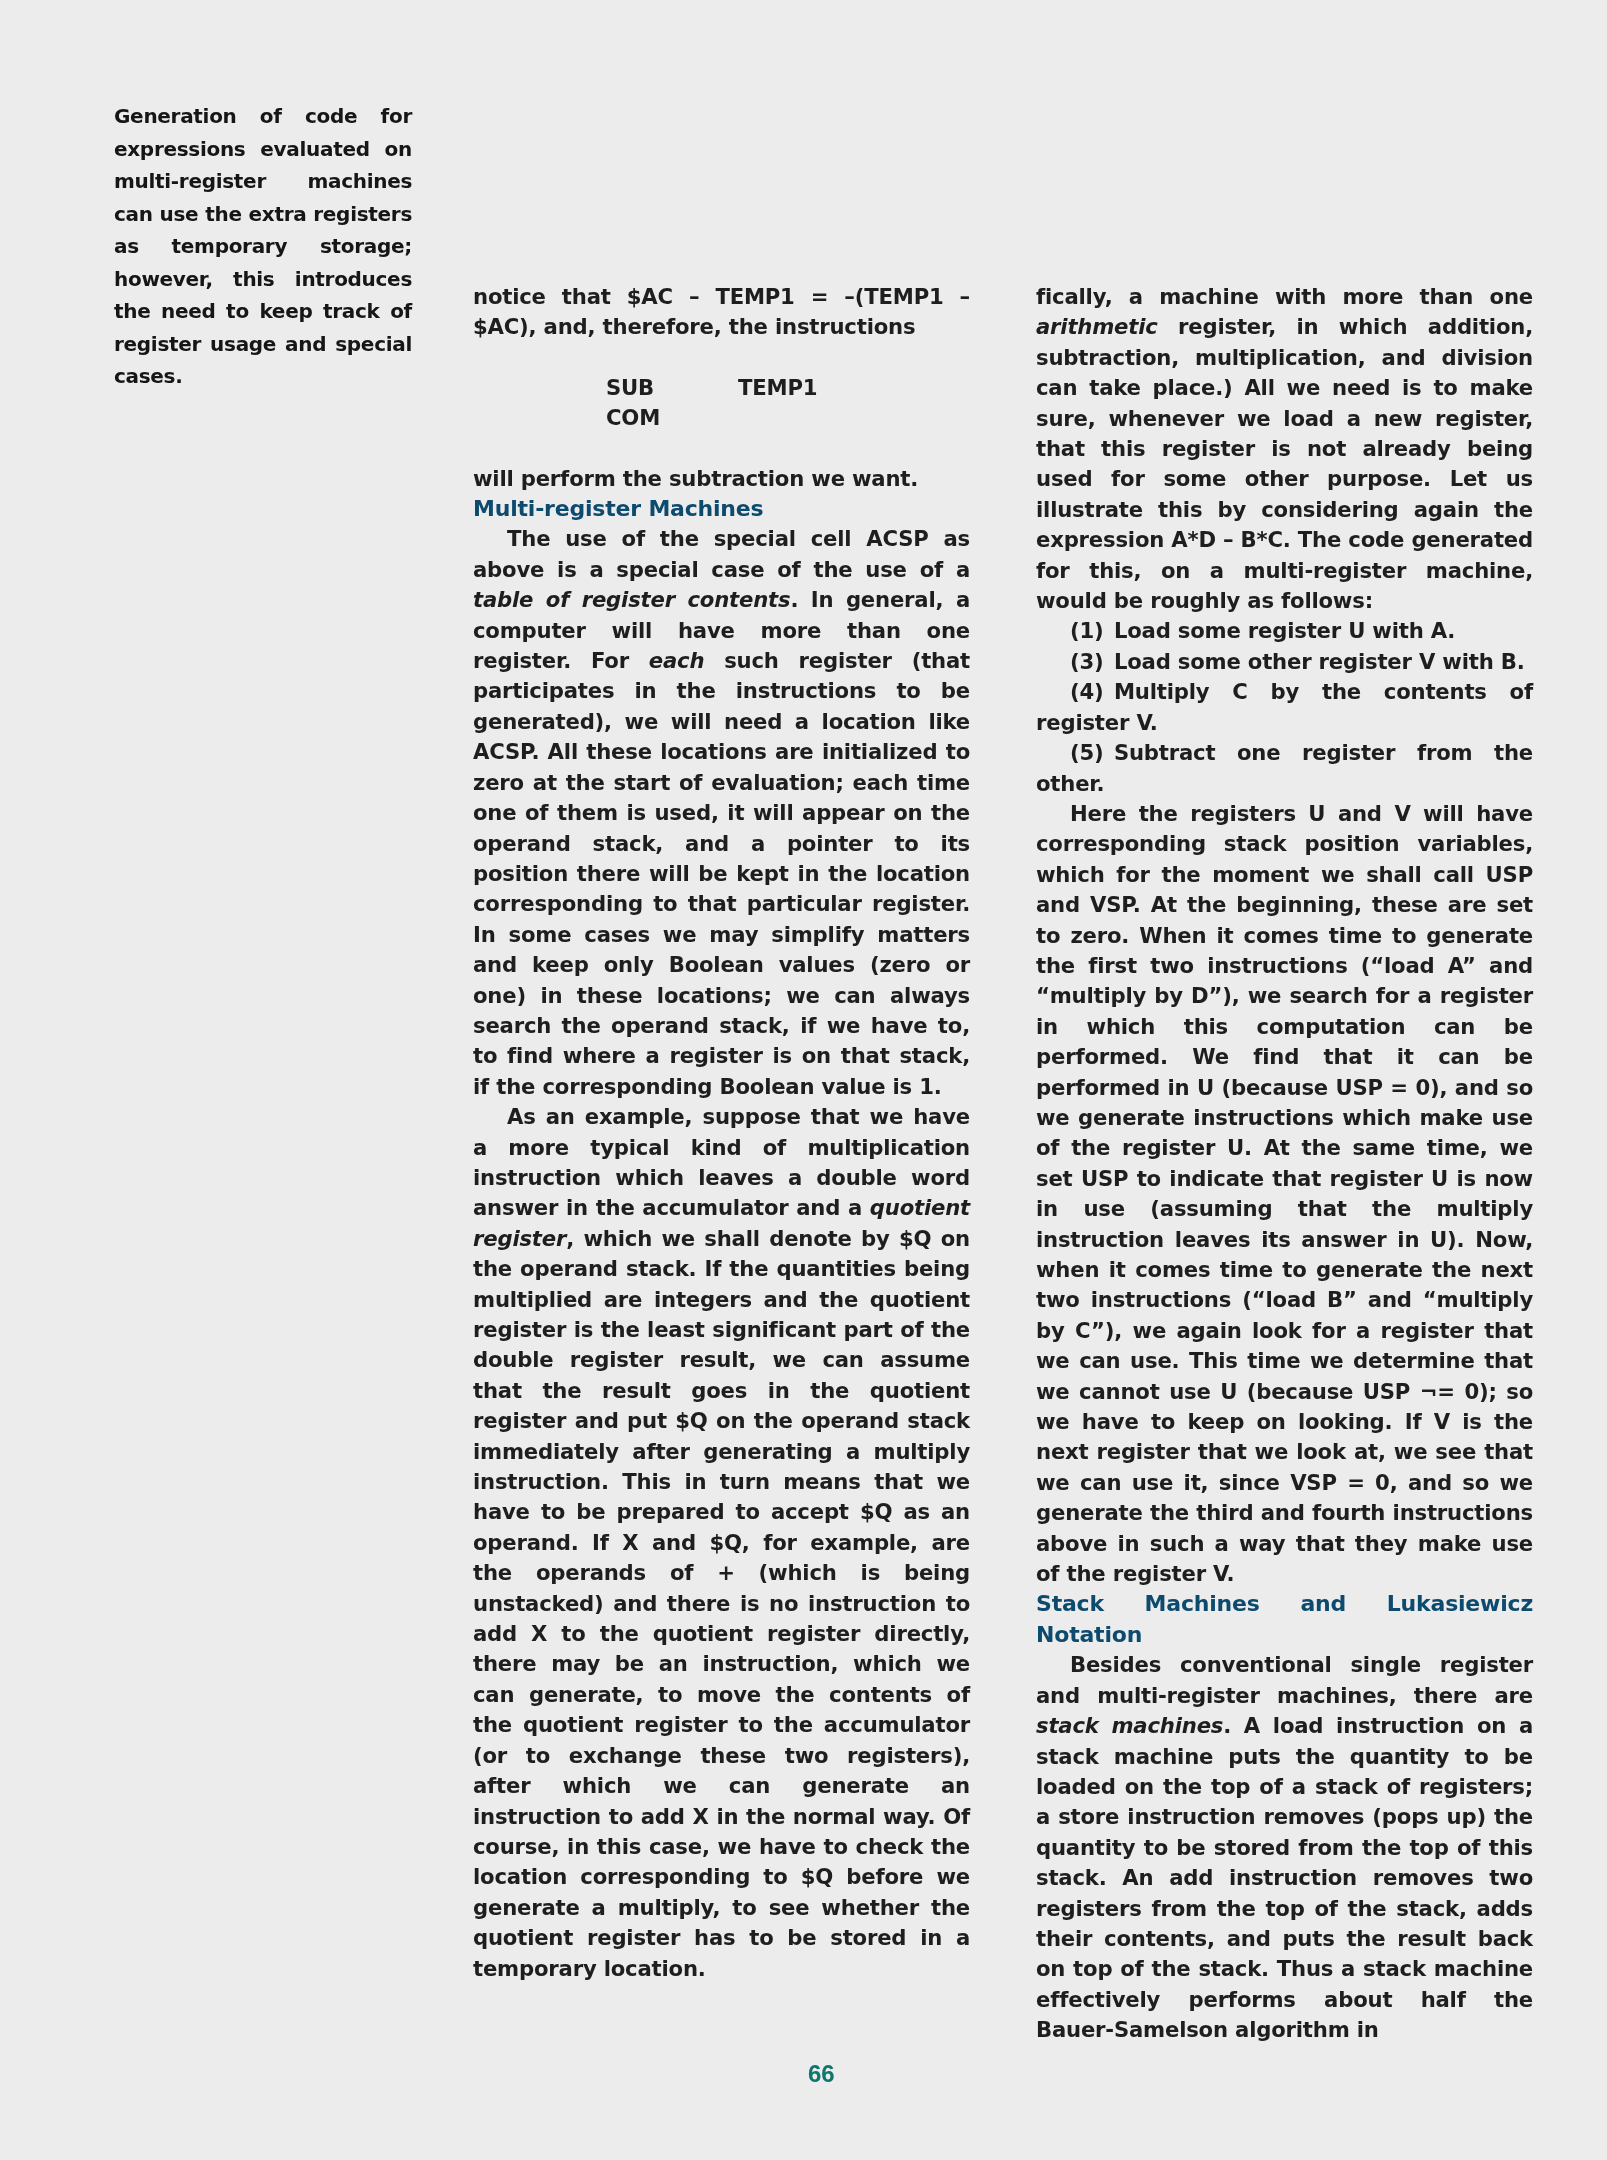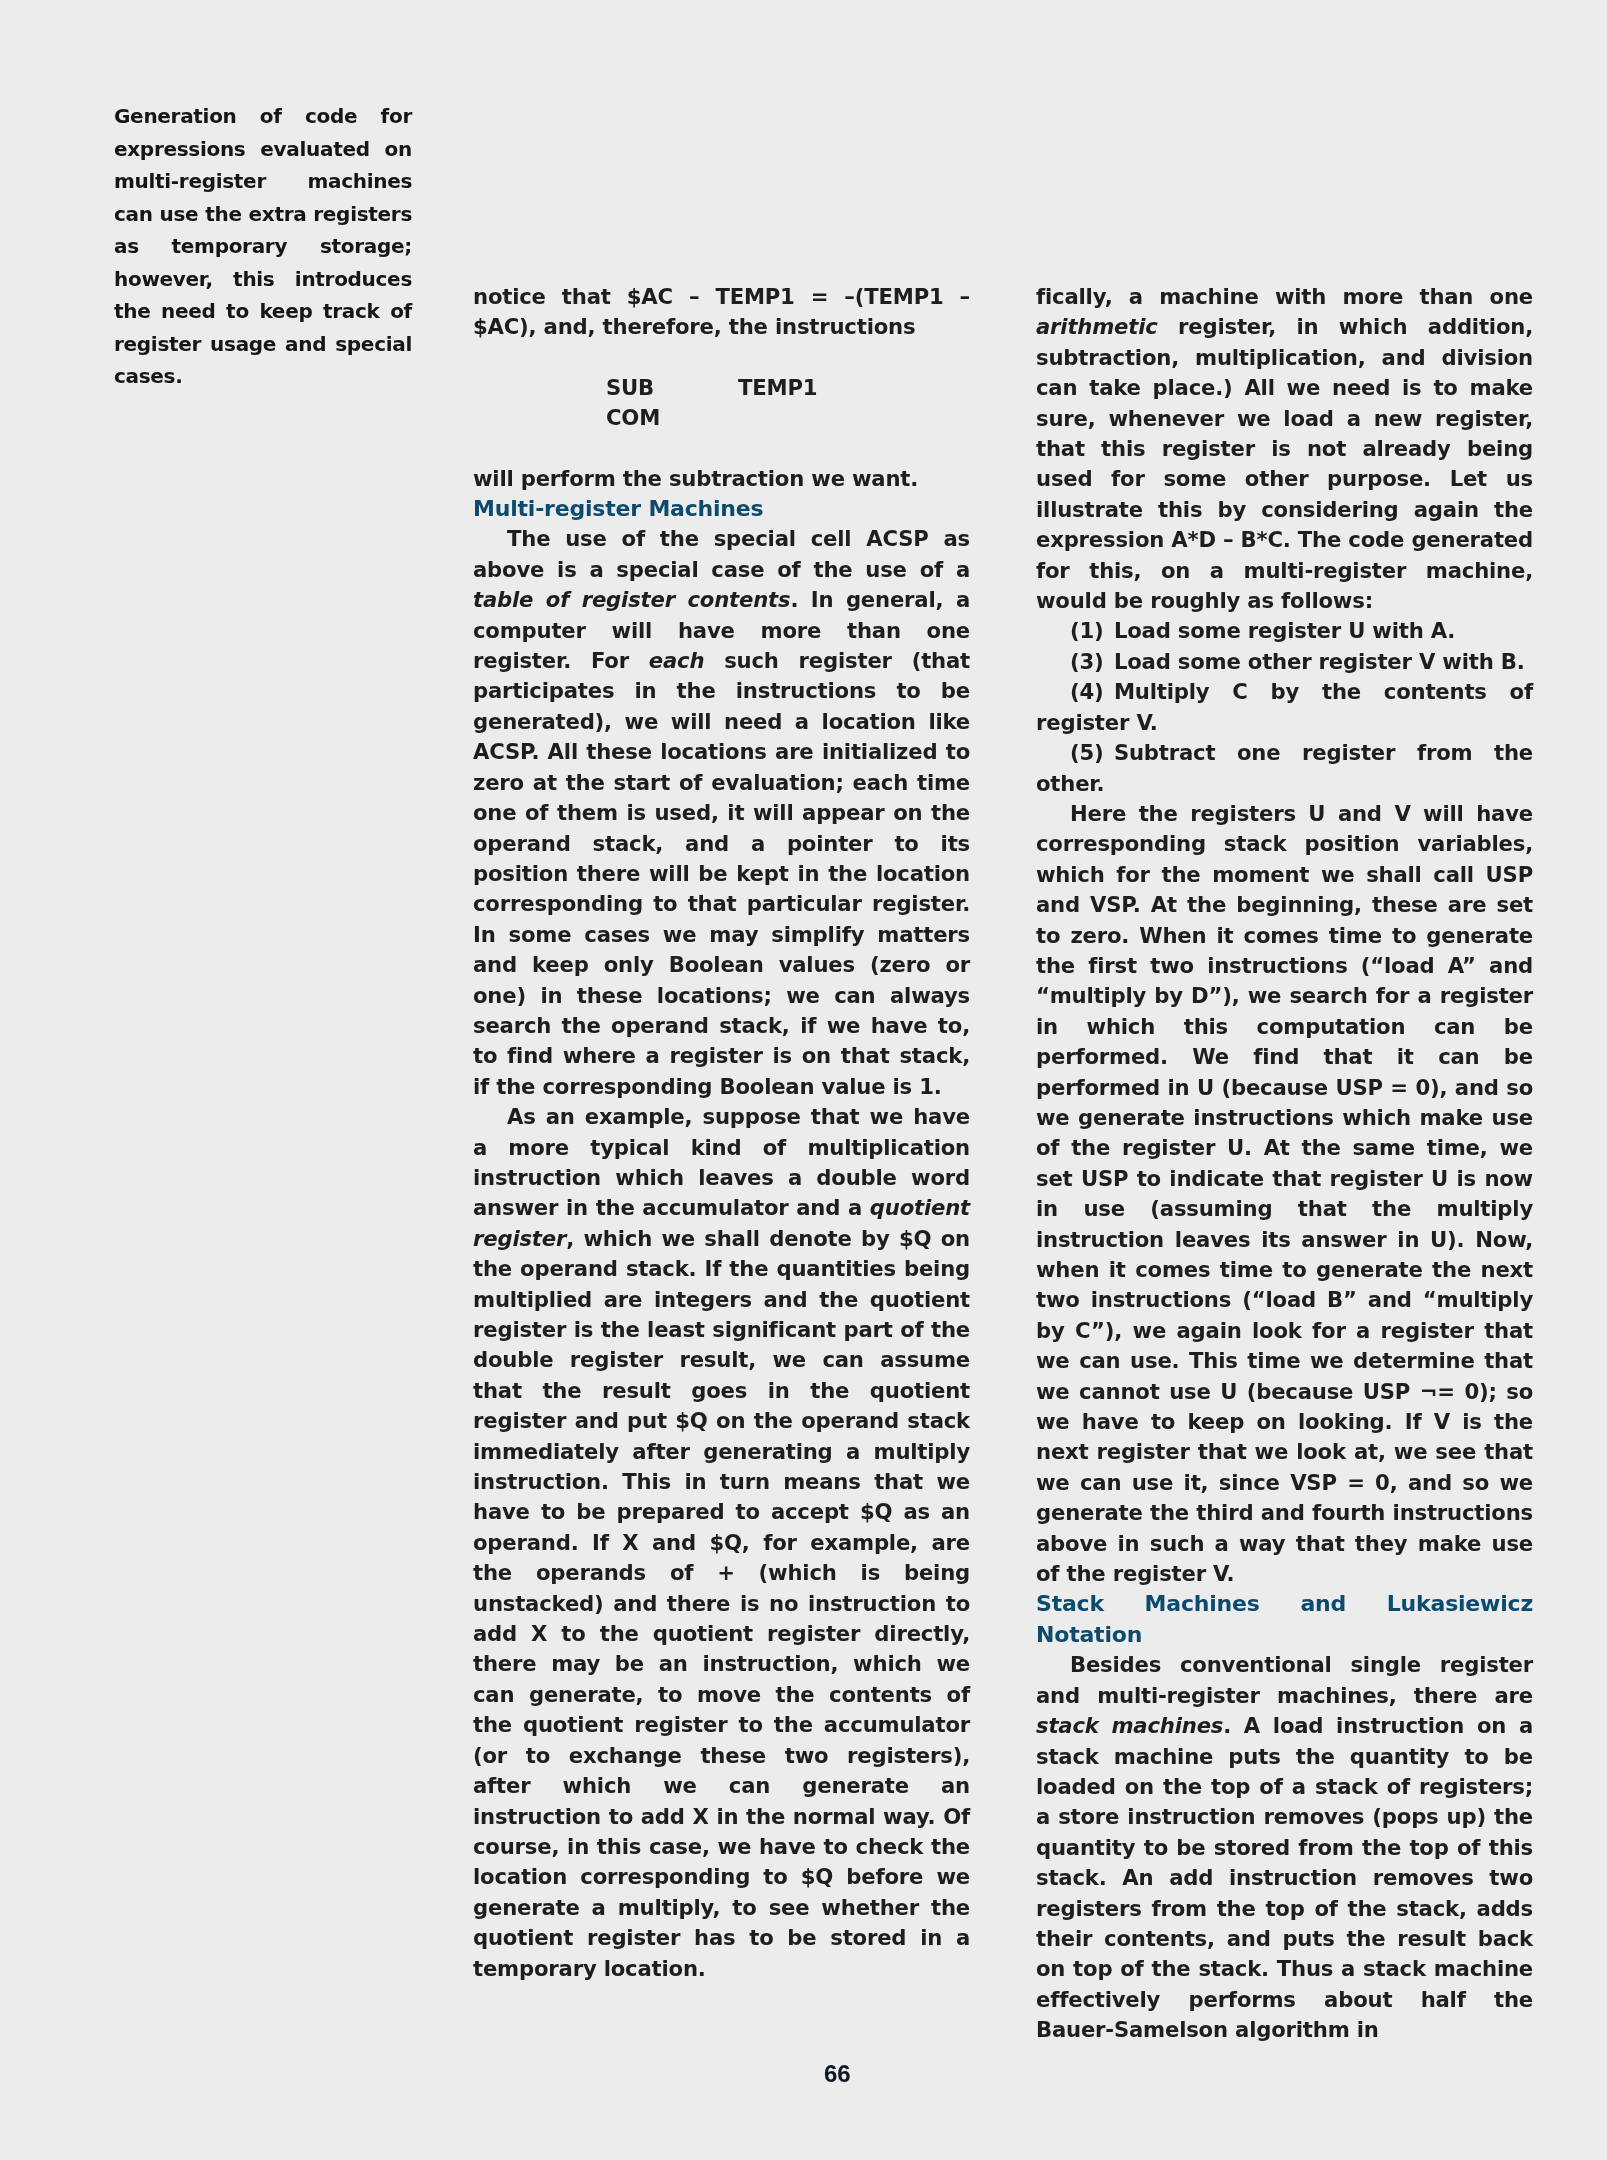--- a/index.html
+++ b/index.html
@@ -32,21 +32,21 @@
   .code-row { display:flex; }
   .code-op { width:132px; }
   .heading {
     margin:29px 0 10px 0; font-size:22px; color:#0c4a6e;
   }
   .gap { margin-top:30px; }
   .list-item { text-indent:34px; }
   .pagenum {
     position:absolute; left:808px; top:2060px;
     font-family:"Liberation Sans", sans-serif; font-weight:bold;
-    font-size:24px; color:#0f172a;margin-left:16px;
+    font-size:24px; color:#0f766e;
   }
   em { font-style:italic; }
 </style>
 </head>
 <body>
 
 <div class="sidebar">
   <span>Generation of code for expressions evaluated on multi-register machines can use the extra registers as temporary storage; however, this introduces the need to keep track of register usage and special cases.</span>
 </div>
 

